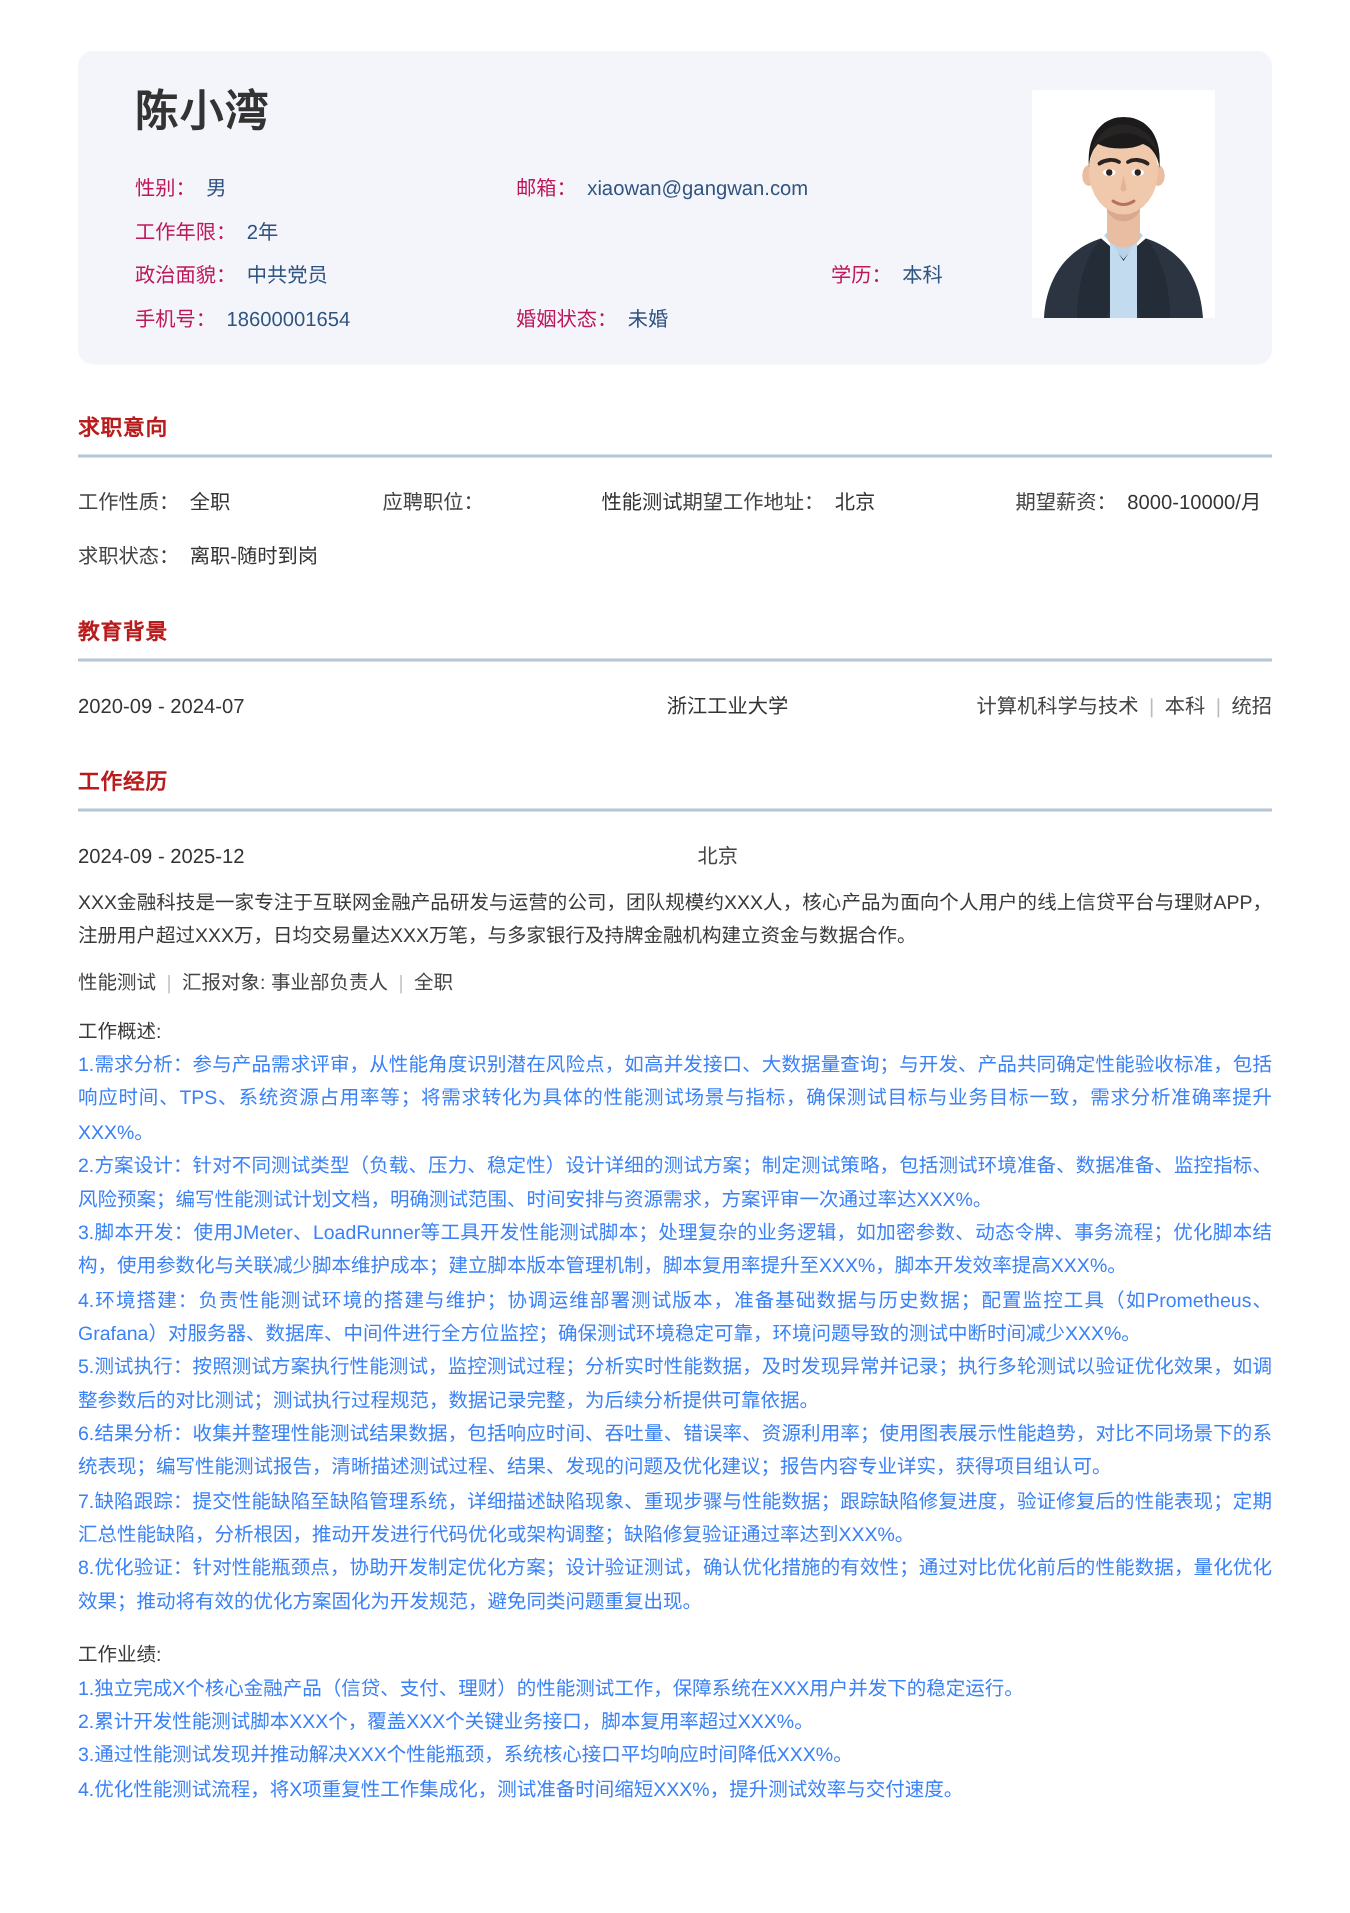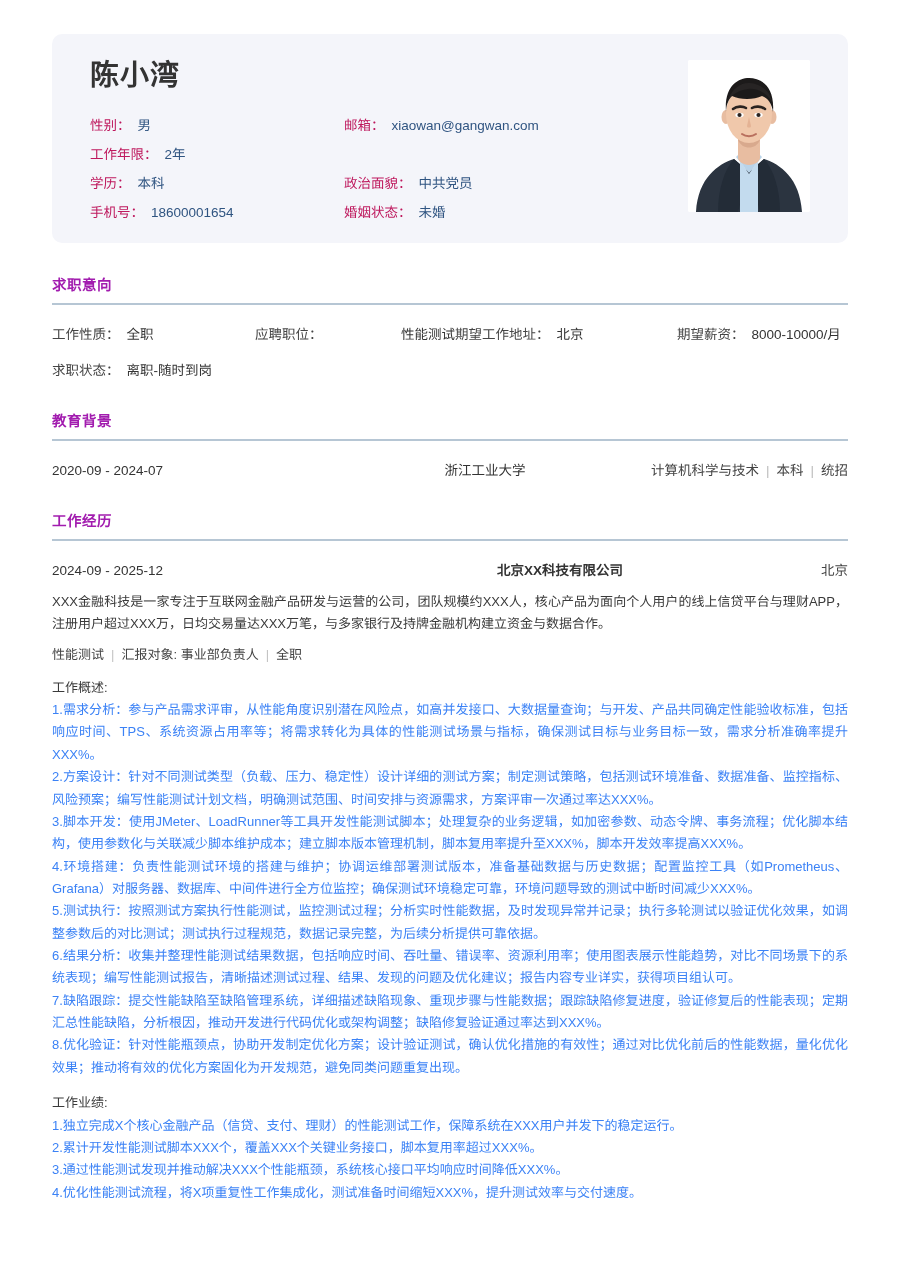--- a/index.html
+++ b/index.html
@@ -80,21 +80,21 @@
   }
   .photo-frame svg { display: block; }
 
   
   .section {
     margin-top: 30px;
   }
   .section-title {
     font-size: 14.5px;
     font-weight: bold;
-    color: #a21caf;
+    color: #b91c1c;
     letter-spacing: 0.5px;
     padding-bottom: 9px;
     margin: 0;
   }
   .section-rule {
     height: 2px;
     background: #b6c6d4;
     width: 100%;
     margin-bottom: 18px;
   }
@@ -181,27 +181,27 @@
       </div>
 
       <div class="info-row">
         <div class="info-cell col-b">
           <span class="info-label">工作年限：</span>
           <span class="info-value">2年</span>
         </div>
       </div>
 
       <div class="info-row">
+        <div class="info-cell col-b">
+          <span class="info-label">政治面貌：</span>
+          <span class="info-value">中共党员</span>
+        </div>
         <div class="info-cell col-a">
           <span class="info-label">学历：</span>
           <span class="info-value">本科</span>
-        </div>
-        <div class="info-cell col-b">
-          <span class="info-label">政治面貌：</span>
-          <span class="info-value">中共党员</span>
         </div>
       </div>
 
       <div class="info-row">
         <div class="info-cell col-a">
           <span class="info-label">手机号：</span>
           <span class="info-value">18600001654</span>
         </div>
         <div class="info-cell col-b">
           <span class="info-label">婚姻状态：</span>
@@ -293,21 +293,20 @@
     </div>
 
   </div>
 
   <div class="section">
     <div class="section-title">工作经历</div>
     <div class="section-rule"></div>
 
     <div class="entry-head">
       <div class="eh-left">2024-09 - 2025-12</div>
-      <div class="eh-mid bold">北京XX科技有限公司</div>
       <div class="eh-right plain">北京</div>
     </div>
 
     <div class="entry-body">XXX金融科技是一家专注于互联网金融产品研发与运营的公司，团队规模约XXX人，核心产品为面向个人用户的线上信贷平台与理财APP，注册用户超过XXX万，日均交易量达XXX万笔，与多家银行及持牌金融机构建立资金与数据合作。</div>
 
     <div class="entry-meta">
       <span>性能测试</span><span class="sep">|</span><span>汇报对象: 事业部负责人</span><span class="sep">|</span><span>全职</span>
     </div>
 
     <div class="block-label">工作概述:</div>

